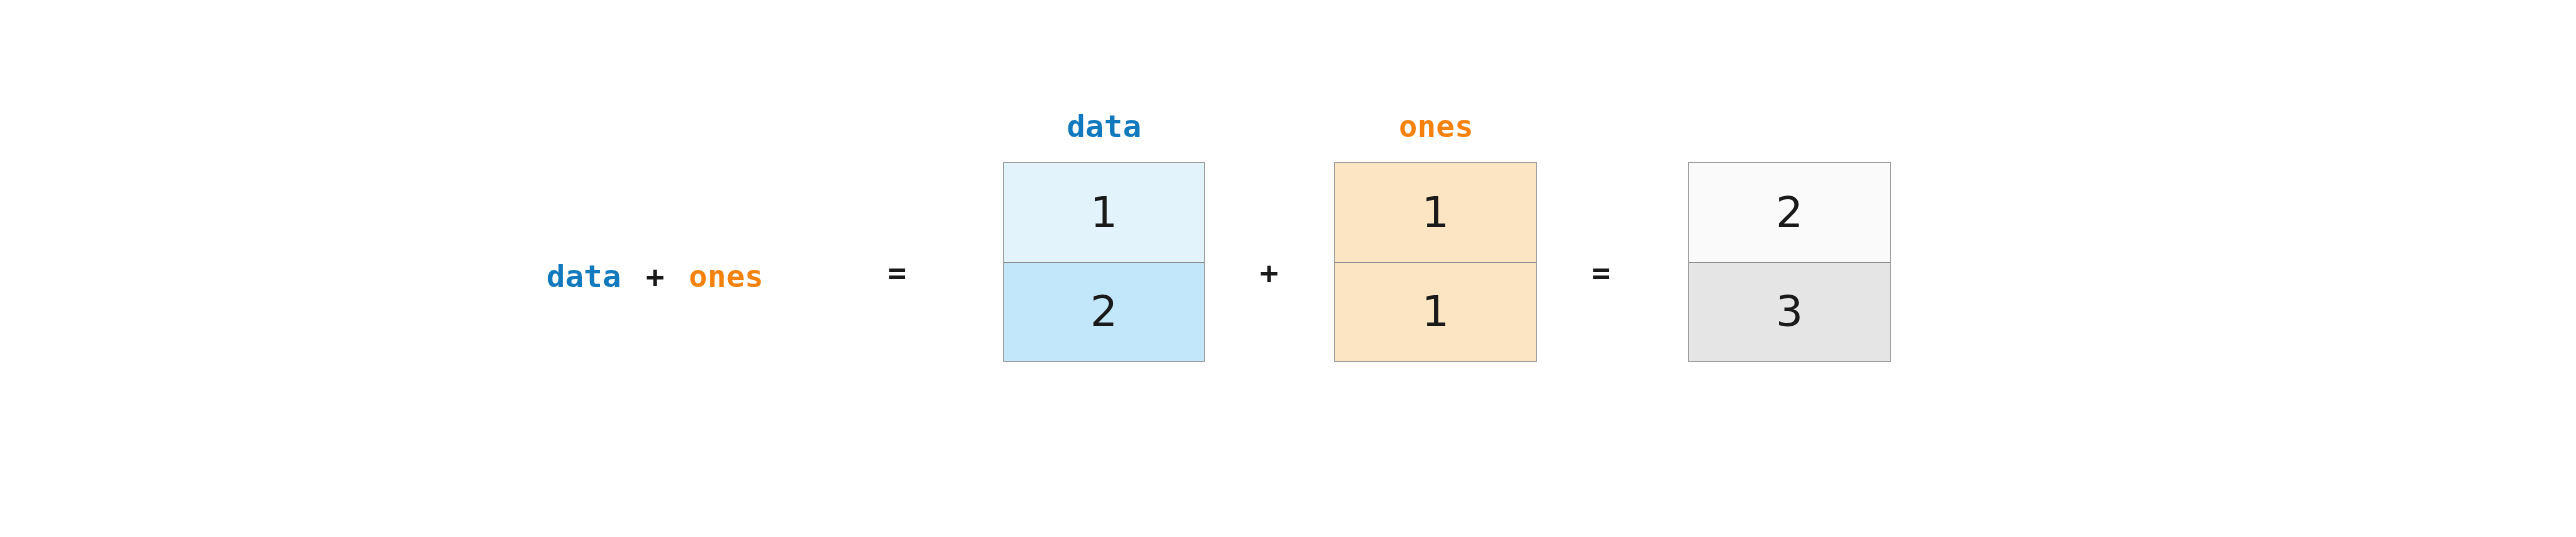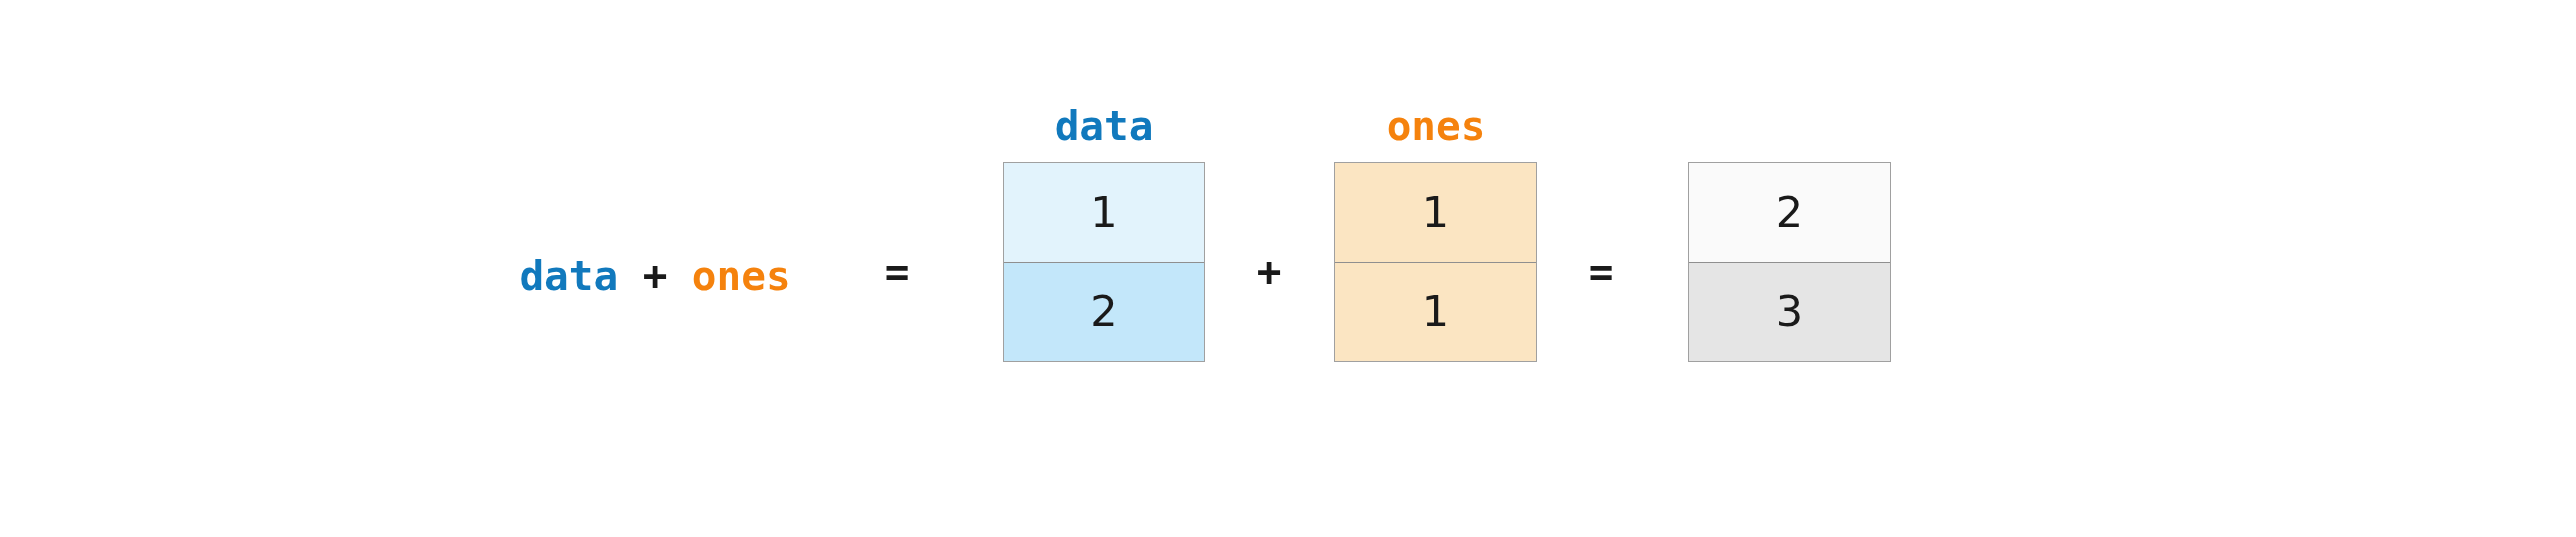--- a/index.html
+++ b/index.html
@@ -12,21 +12,21 @@
     width: 2576px;
     height: 538px;
     background: var(--background, #ffffff);
     overflow: hidden;
     font-family: "DejaVu Sans", sans-serif;
   }
   
   .mono {
     font-family: "DejaVu Sans Mono", monospace;
     font-weight: bold;
-    font-size: 41px;
+    font-size: 31px;
     line-height: 1;
     color: var(--text, #1a1a1a);
     white-space: nowrap;
   }
   .blue   { color: var(--blue, #1179bd); }
   .orange { color: var(--orange, #f5820d); }
 
   
   .anchor {
     position: absolute;

